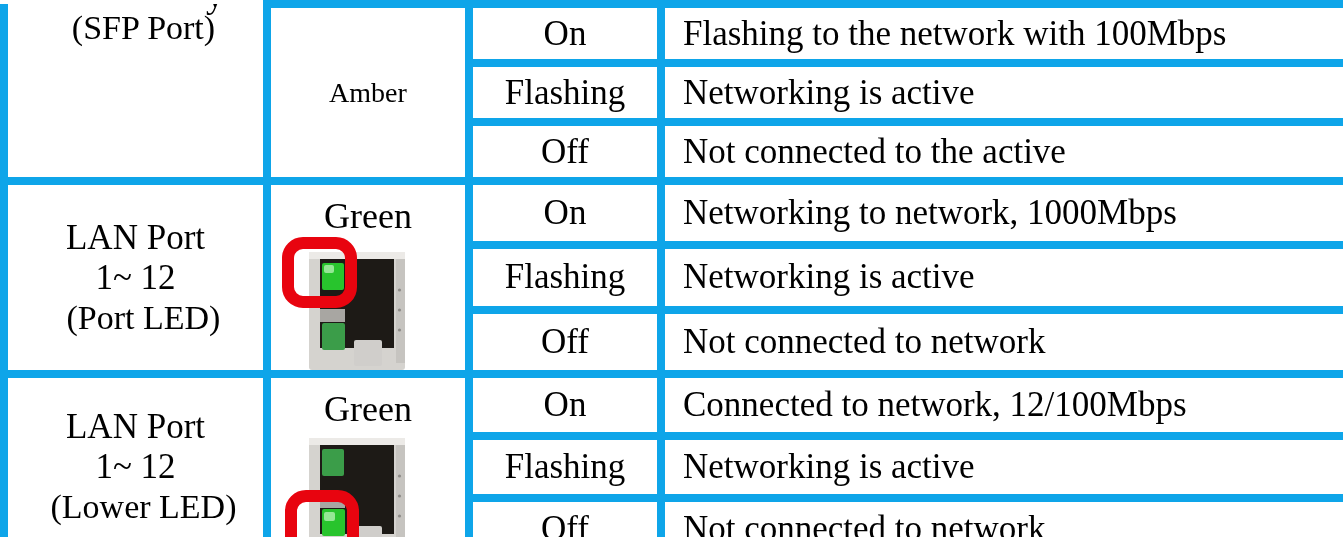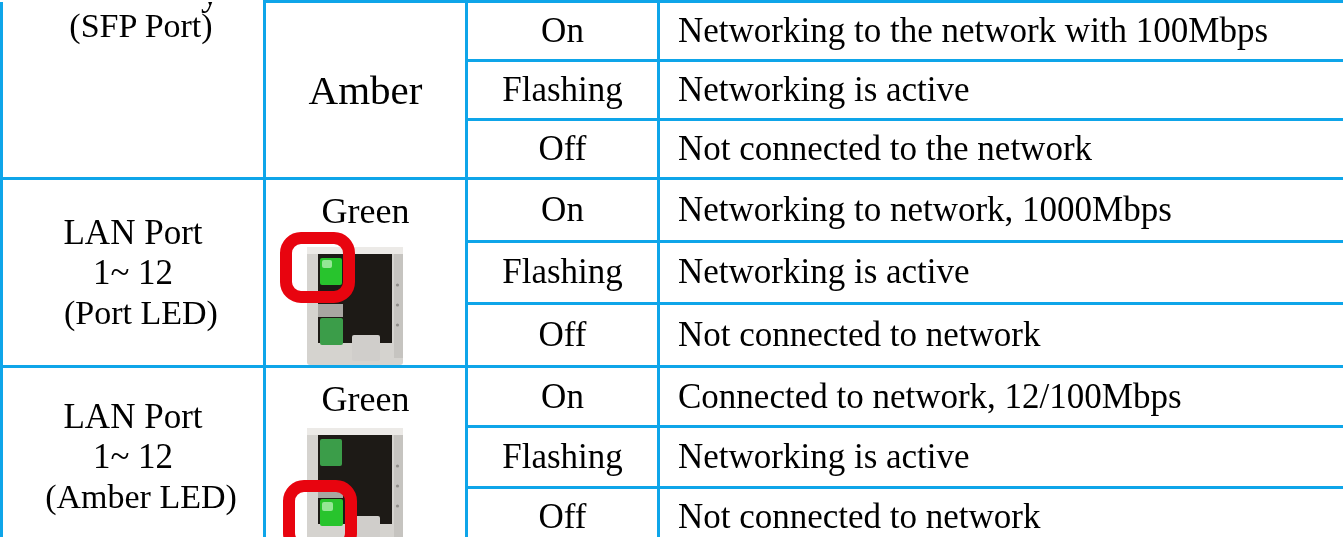--- a/index.html
+++ b/index.html
@@ -9,21 +9,21 @@
     background: #ffffff;
   }
   .led-table {
     border-collapse: collapse;
     table-layout: fixed;
     width: 1343px; height: 537px;
     font-family: "Liberation Serif", serif;
     color: #000;
   }
   .led-table td {
-    border: 3px solid #0ea5e9;
+    border: 8px solid #0ea5e9;
     padding: 0;
     text-align: center;
     vertical-align: middle;
     font-size: 35px;
     line-height: 42px;
     background: #fff;
   }
   tr { height: 59px; }
 
   
@@ -38,21 +38,21 @@
   }
   .cut-fragment {
     position: absolute;
     top: -27px; left: 198px;
     font-size: 36px; line-height: 36px;
   }
   .port-line { display: block; }
   .port-paren { font-size: 34px; margin-left: 16px; }
 
   
-  td.color-cell { font-size: 41px; }
+  td.color-cell { font-size: 28px; }
   td.photo-cell { vertical-align: top; font-size: 36px; }
   .color-label { display: block; margin-top: 11px; line-height: 40px; }
 
   .jack-wrap {
     position: relative;
     width: 96px; height: 118px;
     margin: 16px auto 0;
     left: -11px;
   }
   .jack-wrap.lower-variant { margin-top: 9px; }
@@ -91,29 +91,29 @@
   <tbody>
       <tr>
     <td class="sfp-cell" rowspan="3">
       <span class="cut-fragment">y</span>
       <span class="port-line port-paren">(SFP Port)</span>
     </td>
     <td class="color-cell" rowspan="3">
       <span>Amber</span>
     </td>
     <td class="state-cell"><span>On</span></td>
-    <td class="desc-cell"><span>Networking to the network with 100Mbps</span></td>
+    <td class="desc-cell"><span>Flashing to the network with 100Mbps</span></td>
   </tr>
   <tr>
     <td class="state-cell"><span>Flashing</span></td>
     <td class="desc-cell"><span>Networking is active</span></td>
   </tr>
   <tr>
     <td class="state-cell"><span>Off</span></td>
-    <td class="desc-cell"><span>Not connected to the network</span></td>
+    <td class="desc-cell"><span>Not connected to the active</span></td>
   </tr>
 
   <tr>
     <td class="port-cell" rowspan="3">
       <span class="port-line">LAN Port</span>
       <span class="port-line">1~ 12</span>
       <span class="port-line port-paren">(Port LED)</span>
     </td>
     <td class="photo-cell" rowspan="3">
       <span class="color-label">Green</span>
@@ -144,21 +144,21 @@
   </tr>
   <tr>
     <td class="state-cell"><span>Off</span></td>
     <td class="desc-cell"><span>Not connected to network</span></td>
   </tr>
 
   <tr>
     <td class="port-cell" rowspan="3">
       <span class="port-line">LAN Port</span>
       <span class="port-line">1~ 12</span>
-      <span class="port-line port-paren">(Amber LED)</span>
+      <span class="port-line port-paren">(Lower LED)</span>
     </td>
     <td class="photo-cell" rowspan="3">
       <span class="color-label">Green</span>
       <div class="jack-wrap lower-variant">
         <svg class="jack-svg" width="96" height="118" viewBox="0 0 96 118">
           <rect x="0" y="0" width="96" height="118" rx="3" fill="#d5d3cf"></rect>
           <rect x="0" y="0" width="96" height="7" fill="#eceae7"></rect>
           <rect x="87" y="7" width="9" height="104" fill="#c6c4c0"></rect>
           <circle cx="90.5" cy="38" r="1.6" fill="#8f8d89"></circle>
           <circle cx="90.5" cy="58" r="1.6" fill="#8f8d89"></circle>

